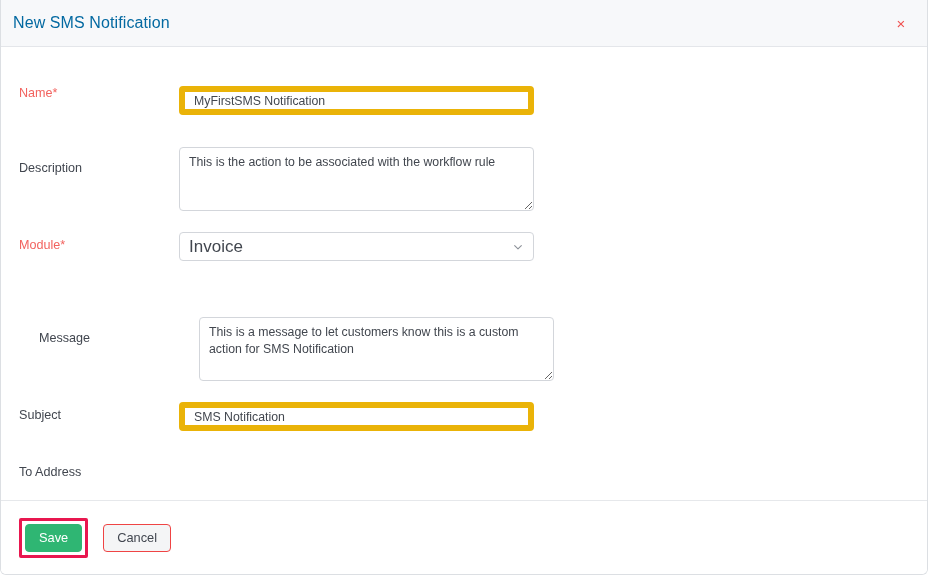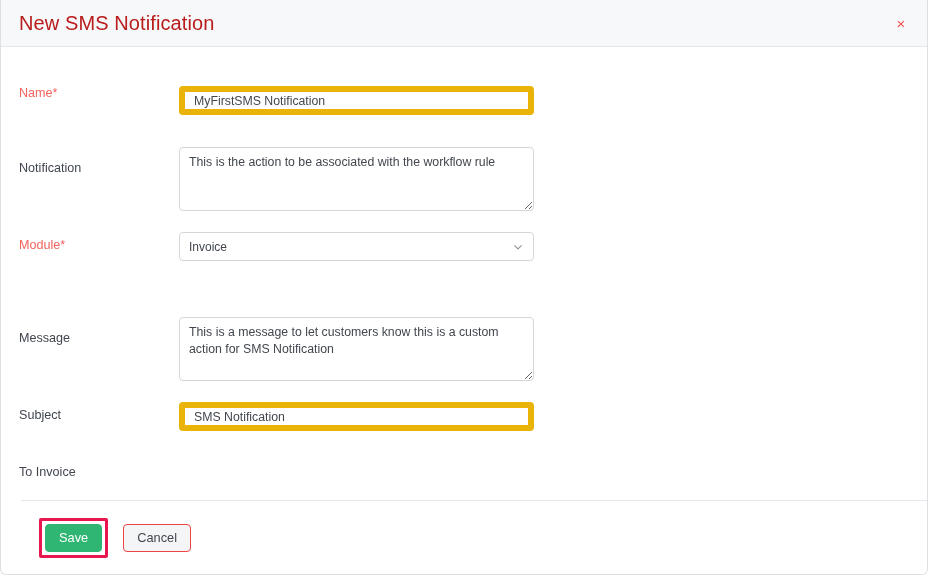--- a/index.html
+++ b/index.html
@@ -35,23 +35,23 @@
   .dialog-header {
     position: relative;
     height: 46px;
     flex: 0 0 46px;
     background: #f7f8fa;
     border-bottom: 1px solid #e4e6ea;
     display: flex;
     align-items: center;
   }
   .dialog-title {
-    margin-left: 18px;
-    font-size: 20px;
-    color: #b91c1c;
+    margin-left: 12px;
+    font-size: 16px;
+    color: #0369a1;
     letter-spacing: 0.1px;
   }
   .close-icon {
     position: absolute;
     right: 17px;
     top: 50%;
     transform: translateY(-50%);
     width: 18px;
     height: 18px;
     display: flex;
@@ -134,21 +134,21 @@
     height: 29px;
   }
   .select-box {
     box-sizing: border-box;
     width: 355px;
     height: 29px;
     padding: 0 28px 0 9px;
     border: 1px solid #d3d6db;
     border-radius: 4px;
     background: #ffffff;
-    font-size: 12px;
+    font-size: 17px;
     color: #42474f;
     display: flex;
     align-items: center;
     cursor: pointer;
     user-select: none;
   }
   .chevron-down-icon {
     position: absolute;
     right: 11px;
     top: 50%;
@@ -168,21 +168,20 @@
 
   
   .dialog-footer {
     flex: 0 0 74px;
     border-top: 1px solid #e6e8eb;
     background: #ffffff;
     display: flex;
     align-items: center;
     padding-left: 18px;
     box-sizing: border-box;
-    margin-left: 20px;
   }
   .save-highlight {
     display: inline-block;
     padding: 3px;
     border: 3px solid #e8174f;
     border-radius: 2px;
     line-height: 0;
   }
   .btn {
     font-family: "Liberation Sans", sans-serif;
@@ -220,56 +219,56 @@
   <div class="dialog-body">
 
     <div class="form-row" style="top:39px;">
       <div class="field-label required">Name*</div>
       <div class="field-control">
         <input class="text-input" type="text" value="MyFirstSMS Notification" style="">
       </div>
     </div>
 
     <div class="form-row" style="top:92px;">
-      <div class="field-label" style="padding-top:22px;">Notification</div>
+      <div class="field-label" style="padding-top:22px;">Description</div>
       <div class="field-control">
         <textarea class="text-area" rows="4" style="height: 64px;">This is the action to be associated with the workflow rule</textarea>
       </div>
     </div>
 
     <div class="form-row" style="top:185px;">
       <div class="field-label required" style="padding-top:6px;">Module*</div>
       <div class="field-control">
         <div class="select-wrap">
           <div class="select-box">Invoice</div>
           <svg class="chevron-down-icon" viewBox="0 0 12 12">
             <path d="M2 4.3 L6 8.3 L10 4.3" fill="none" stroke="#8d9299" stroke-width="1.3" stroke-linecap="round" stroke-linejoin="round"></path>
           </svg>
         </div>
       </div>
     </div>
 
     <div class="helper-text" style="top:287px;">Fill the email configuration details</div>
 
     <div class="form-row" style="top:262px;">
-      <div class="field-label" style="padding-top:22px;">Message</div>
+      <div class="field-label" style="padding-top:22px;margin-left:20px;">Message</div>
       <div class="field-control">
         <textarea class="text-area" rows="4" style="height: 64px;">This is a message to let customers know this is a custom action for SMS Notification</textarea>
       </div>
     </div>
 
     <div class="form-row" style="top:355px;">
       <div class="field-label" style="padding-top:6px;">Subject</div>
       <div class="field-control">
         <input class="text-input" type="text" value="SMS Notification" style="">
       </div>
     </div>
 
     <div class="form-row" style="top:412px;">
-      <div class="field-label" style="padding-top:6px;">To Invoice</div>
+      <div class="field-label" style="padding-top:6px;">To Address</div>
     </div>
 
   </div>
 
   <div class="dialog-footer">
     <span class="save-highlight">
       <span class="btn btn-save">Save</span>
     </span>
     <span class="btn btn-cancel">Cancel</span>
   </div>

